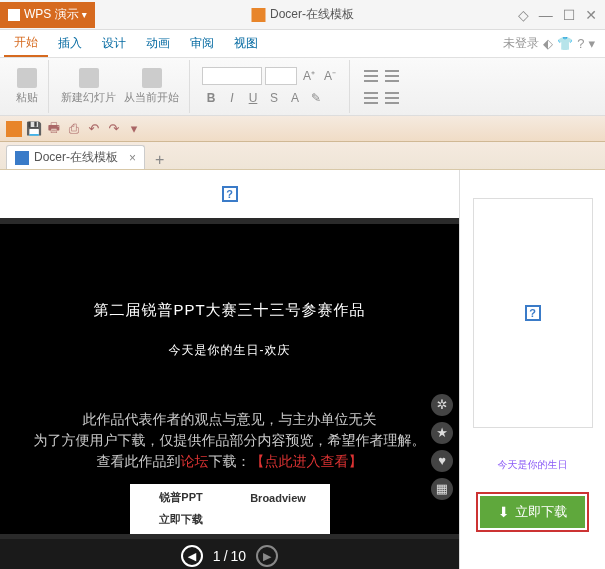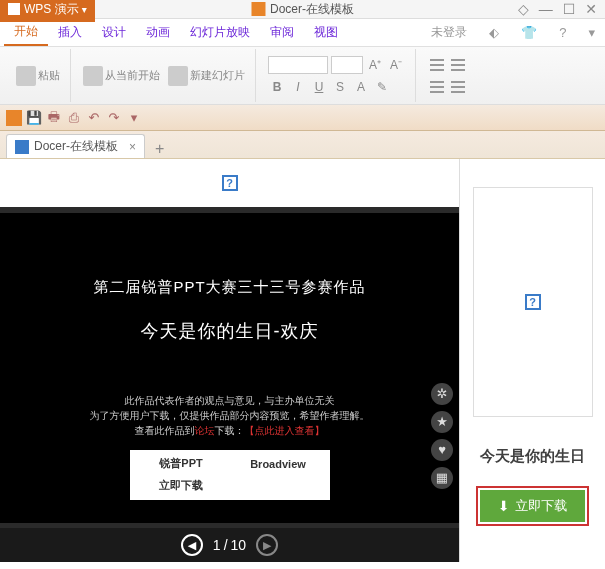--- a/index.html
+++ b/index.html
@@ -1,34 +1,34 @@
 <!DOCTYPE html>
 <html><head>
 <meta charset="utf-8">
 <style>
 * { margin: 0; padding: 0; box-sizing: border-box; font-family: "Microsoft YaHei", sans-serif; }
 body { width: 605px; height: 569px; background: #fff; font-size: 12px; color: #333; overflow: hidden; }
 
-.titlebar { height: 19px; background: #f5f5f5; border-bottom: 1px solid #ddd; display: flex; align-items: center; position: relative; }
+.titlebar { height: 30px; background: #f5f5f5; border-bottom: 1px solid #ddd; display: flex; align-items: center; position: relative; }
 .app-badge { background: #d66a1f; color: #fff; height: 26px; display: flex; align-items: center; padding: 0 8px; font-size: 12px; }
 .app-badge-icon { width: 12px; height: 12px; background: #fff; margin-right: 4px; }
 .doc-title { margin-left: auto; display: flex; align-items: center; position: absolute; left: 50%; transform: translateX(-50%); color: #555; }
 .docer-icon { width: 14px; height: 14px; background: #e8852a; margin-right: 5px; }
 .win-ctrl { margin-left: auto; display: flex; gap: 10px; padding-right: 8px; color: #888; }
 .win-ctrl span { cursor: pointer; font-size: 14px; }
 
 .menubar { height: 28px; background: #fff; border-bottom: 1px solid #e0e0e0; display: flex; align-items: center; padding: 0 4px; }
-.menu-item { padding: 4px 10px; color: #6d28d9; cursor: pointer; }
+.menu-item { padding: 4px 10px; color: #0369a1; cursor: pointer; }
 .menu-item.active { color: #d66a1f; border-bottom: 2px solid #d66a1f; }
-.menu-right { margin-left: auto; display: flex; align-items: center; gap: 22px; color: #999; padding-right: 6px; }
+.menu-right { margin-left: auto; display: flex; align-items: center; gap: 4px; color: #999; padding-right: 6px; }
 .menu-right .icon { font-size: 13px; }
 
 .ribbon { height: 58px; background: linear-gradient(#fafafa, #f0f0f0); border-bottom: 1px solid #ddd; display: flex; align-items: center; padding: 2px 6px; gap: 2px; }
 .ribbon-group { display: flex; align-items: center; border-right: 1px solid #ddd; padding: 0 6px; height: 100%; }
-.ribbon-btn { display: flex; flex-direction: row; align-items: center; justify-content: center; padding: 2px 4px; color: #888; cursor: pointer; font-size: 11px; gap: 2px; }
+.ribbon-btn { display: flex; flex-direction: column; align-items: center; justify-content: center; padding: 2px 4px; color: #888; cursor: pointer; font-size: 11px; gap: 2px; }
 .ribbon-btn .ribbon-icon { width: 20px; height: 20px; background: #ccc; border-radius: 2px; }
 .small-btns { display: flex; flex-direction: column; gap: 2px; }
 .small-btn { display: flex; align-items: center; gap: 3px; color: #888; font-size: 11px; cursor: pointer; }
 .small-icon { width: 14px; height: 14px; background: #ccc; }
 .font-group { display: flex; flex-direction: column; gap: 4px; padding: 4px; }
 .font-row { display: flex; gap: 3px; align-items: center; }
 .font-input { width: 60px; height: 18px; border: 1px solid #ccc; font-size: 11px; }
 .font-size { width: 32px; height: 18px; border: 1px solid #ccc; font-size: 11px; }
 .fmt-btn { width: 18px; height: 18px; border: 1px solid transparent; display: flex; align-items: center; justify-content: center; color: #888; cursor: pointer; font-size: 12px; }
 .list-icon { width: 14px; height: 12px; display: flex; flex-direction: column; justify-content: space-between; }
@@ -43,37 +43,37 @@
 .tab-close { margin-left: 6px; color: #888; cursor: pointer; }
 .tab-add { margin-left: 10px; color: #888; cursor: pointer; font-size: 16px; }
 .thin-docer { width: 14px; height: 14px; background: #3a7bc8; display: inline-block; }
 
 .content { display: flex; height: 403px; }
 .preview-panel { width: 460px; display: flex; flex-direction: column; border-right: 1px solid #ddd; }
 .preview-top { height: 48px; display: flex; align-items: center; justify-content: center; }
 .question-box { width: 16px; height: 16px; border: 2px solid #3a7bc8; display: flex; align-items: center; justify-content: center; color: #3a7bc8; font-weight: bold; font-size: 11px; }
 
 .slide-area { flex: 1; background: #2a2a2a; display: flex; align-items: center; justify-content: center; position: relative; }
-.slide { width: 503px; height: 310px; background: #000; color: #fff; position: relative; display: flex; flex-direction: column; align-items: center; }
+.slide { width: 503px; height: 310px; background: #000; color: #fff; position: relative; display: flex; flex-direction: column; align-items: center; justify-content: flex-end; }
 .slide-title { margin-top: 65px; font-size: 15px; letter-spacing: 1px; }
-.slide-subtitle { margin-top: 22px; font-size: 18px; letter-spacing: 1px; }
-.slide-text-small { margin-top: 50px; font-size: 10px; color: #ccc; text-align: center; line-height: 1.5; }
+.slide-subtitle { margin-top: 22px; font-size: 12px; letter-spacing: 1px; }
+.slide-text-small { margin-top: 50px; font-size: 14px; color: #ccc; text-align: center; line-height: 1.5; }
 .slide-text-small .red { color: #d33; font-family: Liberation Serif, serif; }
 .logo-box { margin-top: 12px; background: #fff; width: 200px; height: 50px; display: grid; grid-template-columns: 1fr 1fr; padding: 4px; gap: 2px; }
 .logo-cell { display: flex; align-items: center; justify-content: center; font-size: 11px; color: #333; font-weight: bold; }
 .side-icons { position: absolute; right: 6px; bottom: 34px; display: flex; flex-direction: column; gap: 6px; }
 .side-icon { width: 22px; height: 22px; border-radius: 50%; background: #444; display: flex; align-items: center; justify-content: center; color: #ddd; font-size: 13px; cursor: pointer; }
 
 .slide-nav { height: 34px; background: #1a1a1a; display: flex; align-items: center; justify-content: center; gap: 10px; color: #fff; font-size: 14px; }
 .nav-arrow { width: 22px; height: 22px; border: 2px solid #fff; border-radius: 50%; display: flex; align-items: center; justify-content: center; cursor: pointer; font-size: 11px; }
 .page-indicator { display: flex; align-items: center; gap: 3px; }
 
 .right-panel { flex: 1; display: flex; flex-direction: column; align-items: center; padding: 10px; }
 .thumb-box { width: 120px; height: 230px; border: 1px solid #ddd; margin-top: 18px; display: flex; align-items: center; justify-content: center; }
-.right-title { margin-top: 30px; font-size: 15px; color: #404040; font-weight: bold; }
+.right-title { margin-top: 30px; font-size: 10px; color: #8b5cf6; font-weight: normal; }
 .download-btn-wrap { margin-top: 20px; border: 2px solid #c33; padding: 2px; }
 .download-btn { background: #5fa83c; color: #fff; padding: 7px 18px; display: flex; align-items: center; gap: 6px; cursor: pointer; font-size: 13px; }
 .dl-icon { font-size: 14px; }
 </style>
 </head>
 <body>
 
 <div class="titlebar">
   <div class="app-badge">
     <span class="app-badge-icon"></span>
@@ -90,21 +90,20 @@
     <span>☐</span>
     <span>✕</span>
   </div>
 </div>
 
 <div class="menubar">
   <span class="menu-item active">开始</span>
   <span class="menu-item">插入</span>
   <span class="menu-item">设计</span>
   <span class="menu-item">动画</span>
-  <span class="menu-item">幻灯片放映</span>
   <span class="menu-item">审阅</span>
   <span class="menu-item">视图</span>
   <div class="menu-right">
     <span>未登录</span>
     <span class="icon">⬖</span>
     <span class="icon">👕</span>
     <span class="icon">?</span>
     <span class="icon">▾</span>
   </div>
 </div>
@@ -112,25 +111,25 @@
 <div class="ribbon">
   <div class="ribbon-group">
     <div class="ribbon-btn">
       <div class="ribbon-icon"></div>
       <span>粘贴</span>
     </div>
   </div>
   <div class="ribbon-group">
     <div class="ribbon-btn">
       <div class="ribbon-icon"></div>
-      <span>从当前开始</span>
+      <span>新建幻灯片</span>
     </div>
     <div class="ribbon-btn">
       <div class="ribbon-icon"></div>
-      <span>新建幻灯片</span>
+      <span>从当前开始</span>
     </div>
   </div>
   <div class="ribbon-group">
     <div class="font-group">
       <div class="font-row">
         <input class="font-input" style="">
         <input class="font-size" style="">
         <span class="fmt-btn">A⁺</span>
         <span class="fmt-btn">A⁻</span>
       </div>

